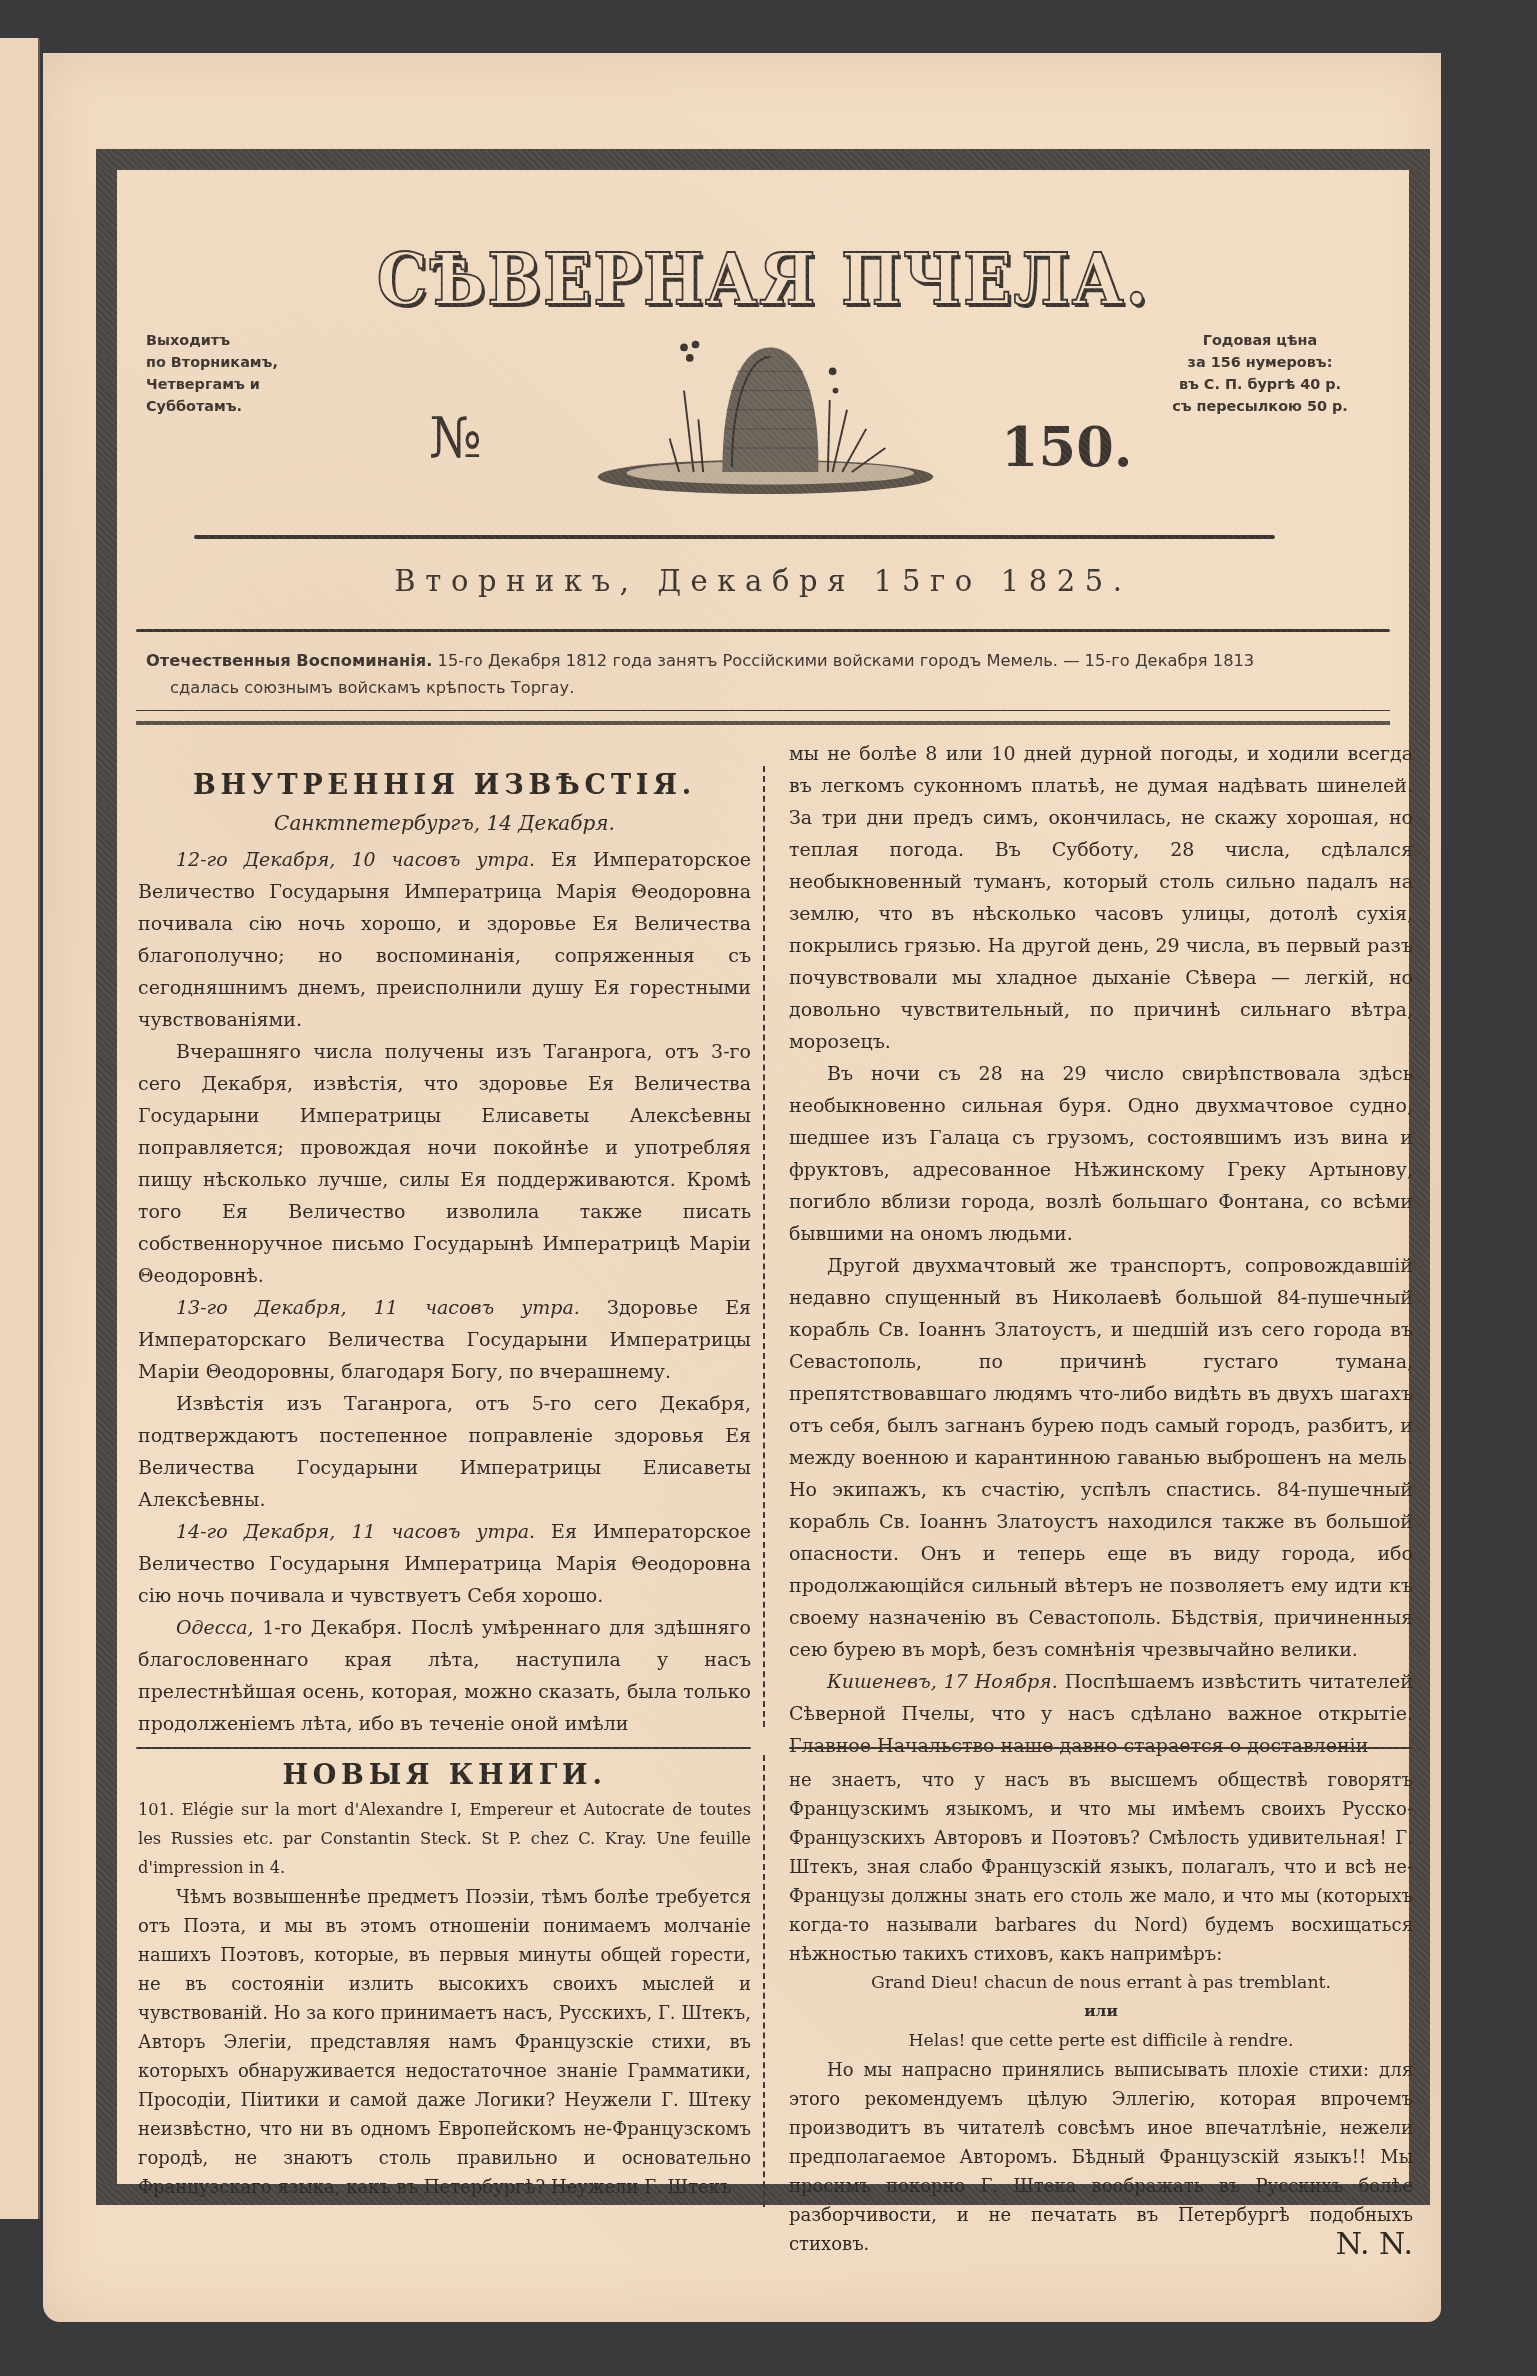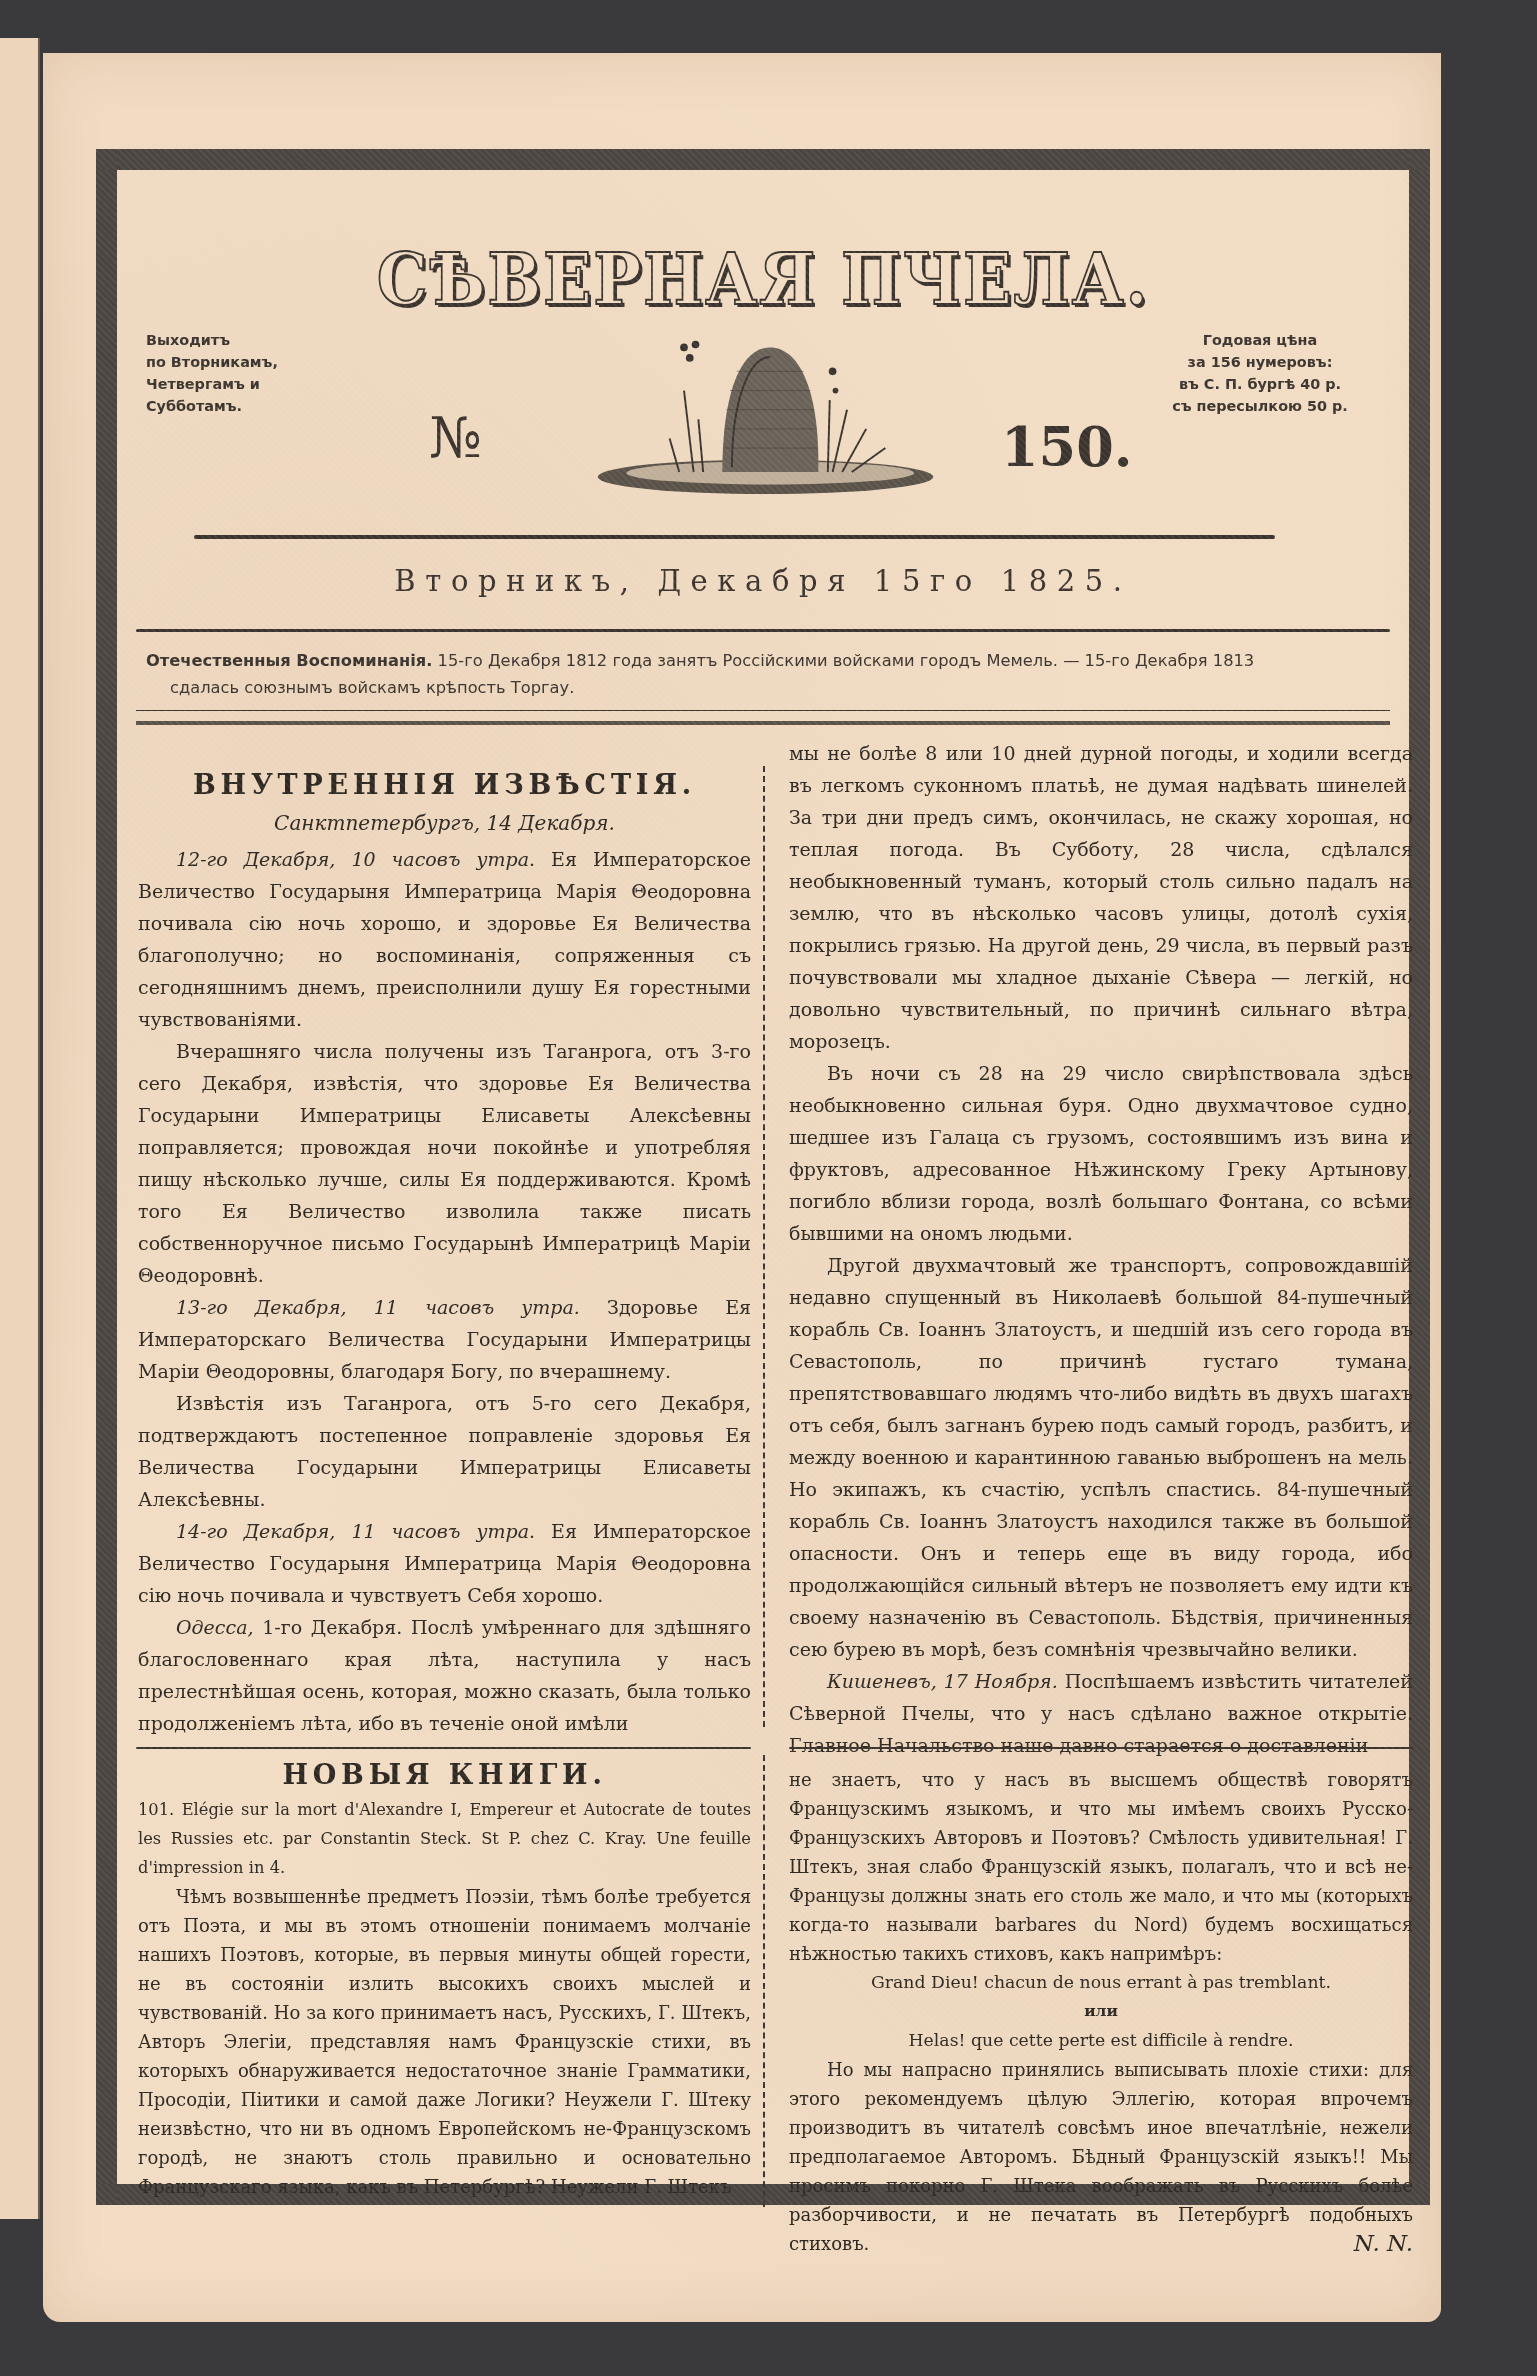--- a/index.html
+++ b/index.html
@@ -96,21 +96,21 @@
   .dateline { text-align: center; font-style: italic; font-size: 20px; margin-bottom: 3.8px; }
   .it { font-style: italic; }
   .col-rule {
     position: absolute; left: 646px; width: 0;
     border-left: 2.9px dashed #3b342e;
   }
   .books-left { left: 21px; width: 613px; top: 1523px; }
   .books-right { left: 672px; width: 624px; top: 1528px; }
   .verse { text-align: center; font-size: 17.3px; text-indent: 0 !important; font-family: "DejaVu Serif", serif; }
   .or { text-align: center; font-size: 15.4px; font-weight: bold; text-indent: 0 !important; }
-  .sig { font-style: italic; font-size: 23px; float: right; }
+  .sig { font-size: 30px; float: right; }
   .ink { position: absolute; inset: 0; pointer-events: none;
     background-image:
       radial-gradient(circle at 20% 30%, rgba(120,80,40,0.05), transparent 40%),
       radial-gradient(circle at 80% 70%, rgba(120,80,40,0.06), transparent 45%); }
 </style>
 </head>
 <body>
 
 <div class="left-page"></div>
 

